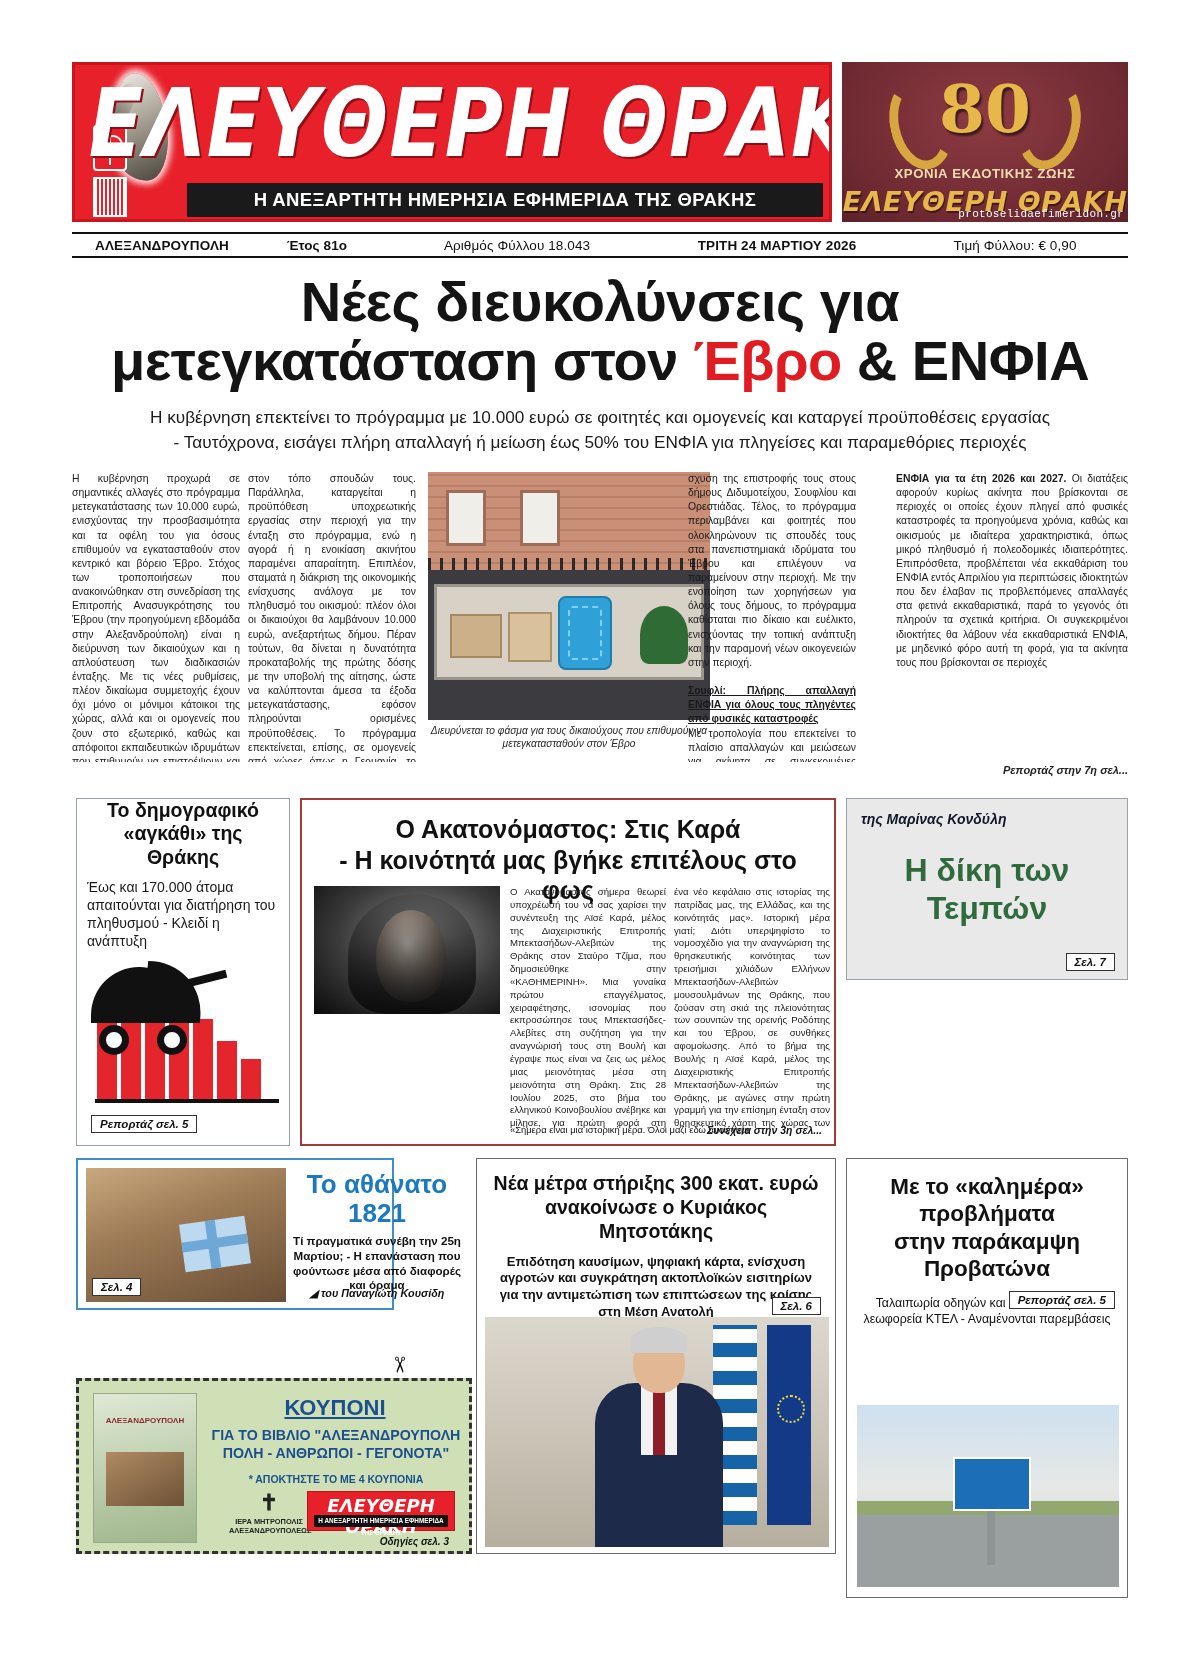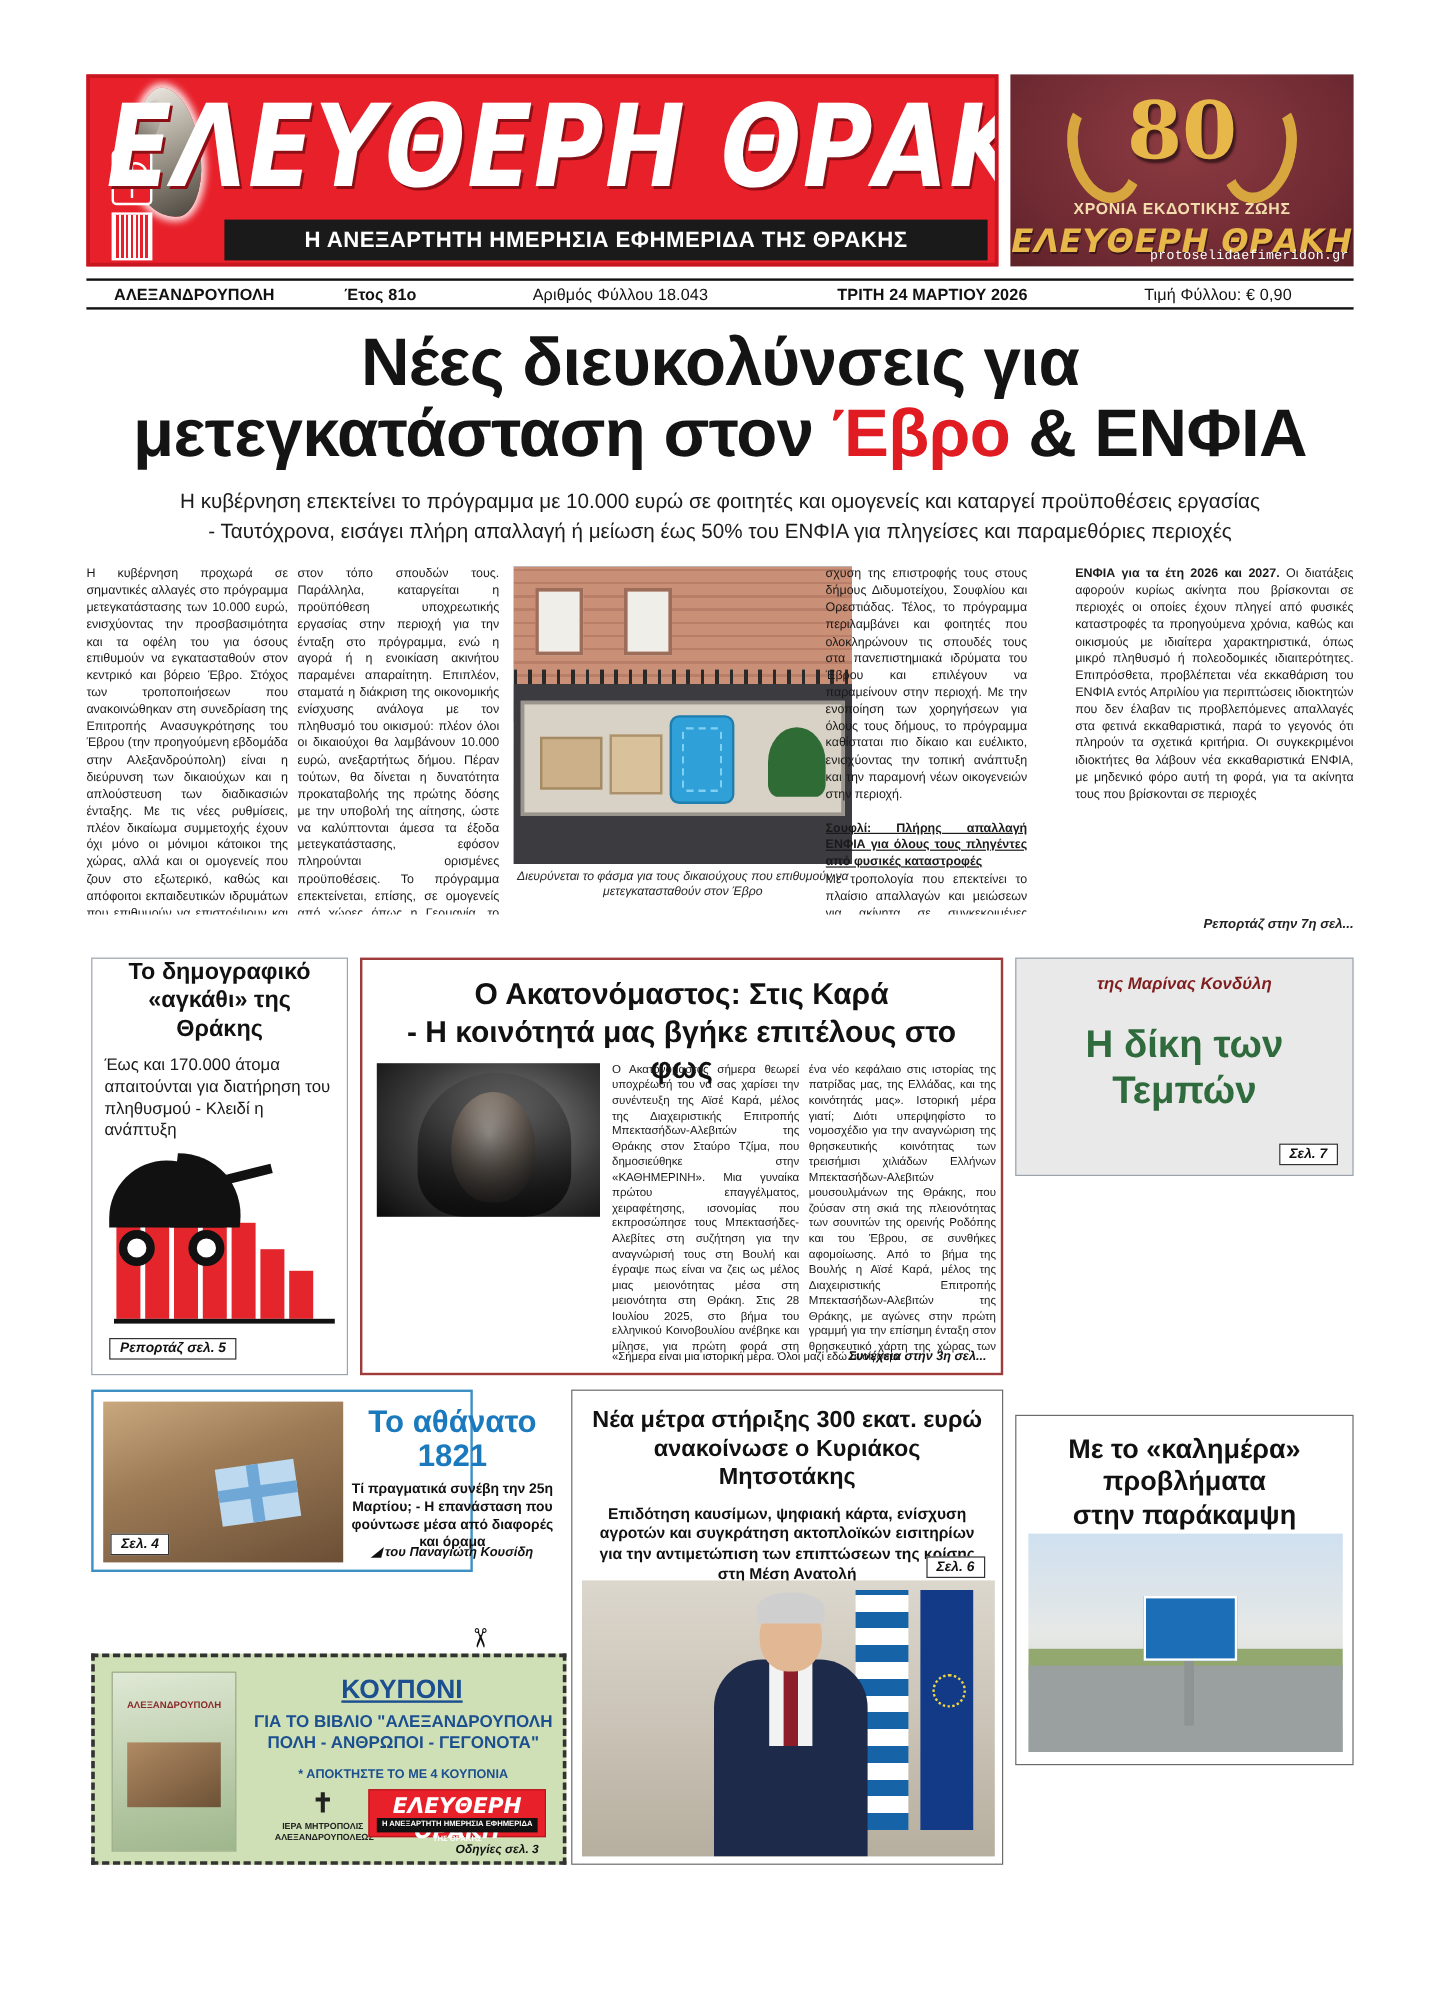--- a/index.html
+++ b/index.html
@@ -238,21 +238,21 @@
   .akat-note {
     position:absolute; left: 208px; bottom: 8px; width: 320px;
     font-size: 9.4px; line-height:1.3;
   }
 
   .bx-diki {
     left: 846px; top: 798px; width: 282px; height: 182px;
     border:1.5px solid #9aa3ad; background:#e9e9e9;
   }
   .bx-diki .byline{
-    margin: 12px 14px 0; text-align:center; font-style:italic; font-weight:700; font-size: 14px; color:#7f1d1d;
+    margin: 12px 14px 0; text-align:left; font-style:italic; font-weight:700; font-size: 14px; color:#0f172a;
   }
   .bx-diki h3{
     margin: 24px 10px 0; text-align:center; font-size: 32px; line-height:1.2;
     font-weight:700; color:#2f6b3d;
   }
   .bx-diki .pg-badge{ right: 12px; left:auto; bottom: 8px; }
 
   .bx-epsy {
     left: 846px; top: 992px; width: 282px; height: 154px;
     border:1.5px solid #9aa3ad; overflow:hidden;
@@ -328,23 +328,22 @@
   .mits-photo .tie{position:absolute;left:168px;top:72px;width:12px;height:66px;background:#8e1d2a;}
   .mits-photo .head{position:absolute;left:148px;top:16px;width:52px;height:60px;background:#e2b894;border-radius:50% 50% 45% 45%;}
   .mits-photo .hair{position:absolute;left:146px;top:10px;width:56px;height:26px;background:#cfcfcf;border-radius:50% 50% 0 0;}
   .mits-photo .flagGR{position:absolute;right:72px;top:8px;width:44px;height:200px;
     background: repeating-linear-gradient(0deg,#1763a8 0 14px,#fff 14px 28px);}
   .mits-photo .flagEU{position:absolute;right:18px;top:8px;width:44px;height:200px;background:#123a87;}
   .mits-photo .flagEU:after{content:"";position:absolute;left:10px;top:70px;width:24px;height:24px;border:2px dotted #f0d442;border-radius:50%;}
   .bx-mits .pg-badge{ right: 14px; top: 138px; left:auto; bottom:auto; }
 
   .bx-prov {
-    left: 846px; top: 1158px; width: 282px; height: 292px;
+    left: 846px; top: 1158px; width: 282px; height: 440px;
     border:1.5px solid #6b6b6b;
-    margin-top:21px;
   }
   .bx-prov h3{
     margin: 14px 10px 0; text-align:center; font-size: 22.5px; line-height:1.22; font-weight:700;
   }
   .bx-prov .sub{
     margin: 12px 12px 0; text-align:center; font-size: 12.4px; line-height:1.34;
   }
   .prov-photo{
     position:absolute; left: 10px; bottom: 10px; width: 262px; height: 182px;
     background: linear-gradient(180deg,#cfe0ef 0%, #e6e8e6 46%, #bfc6bd 100%);

